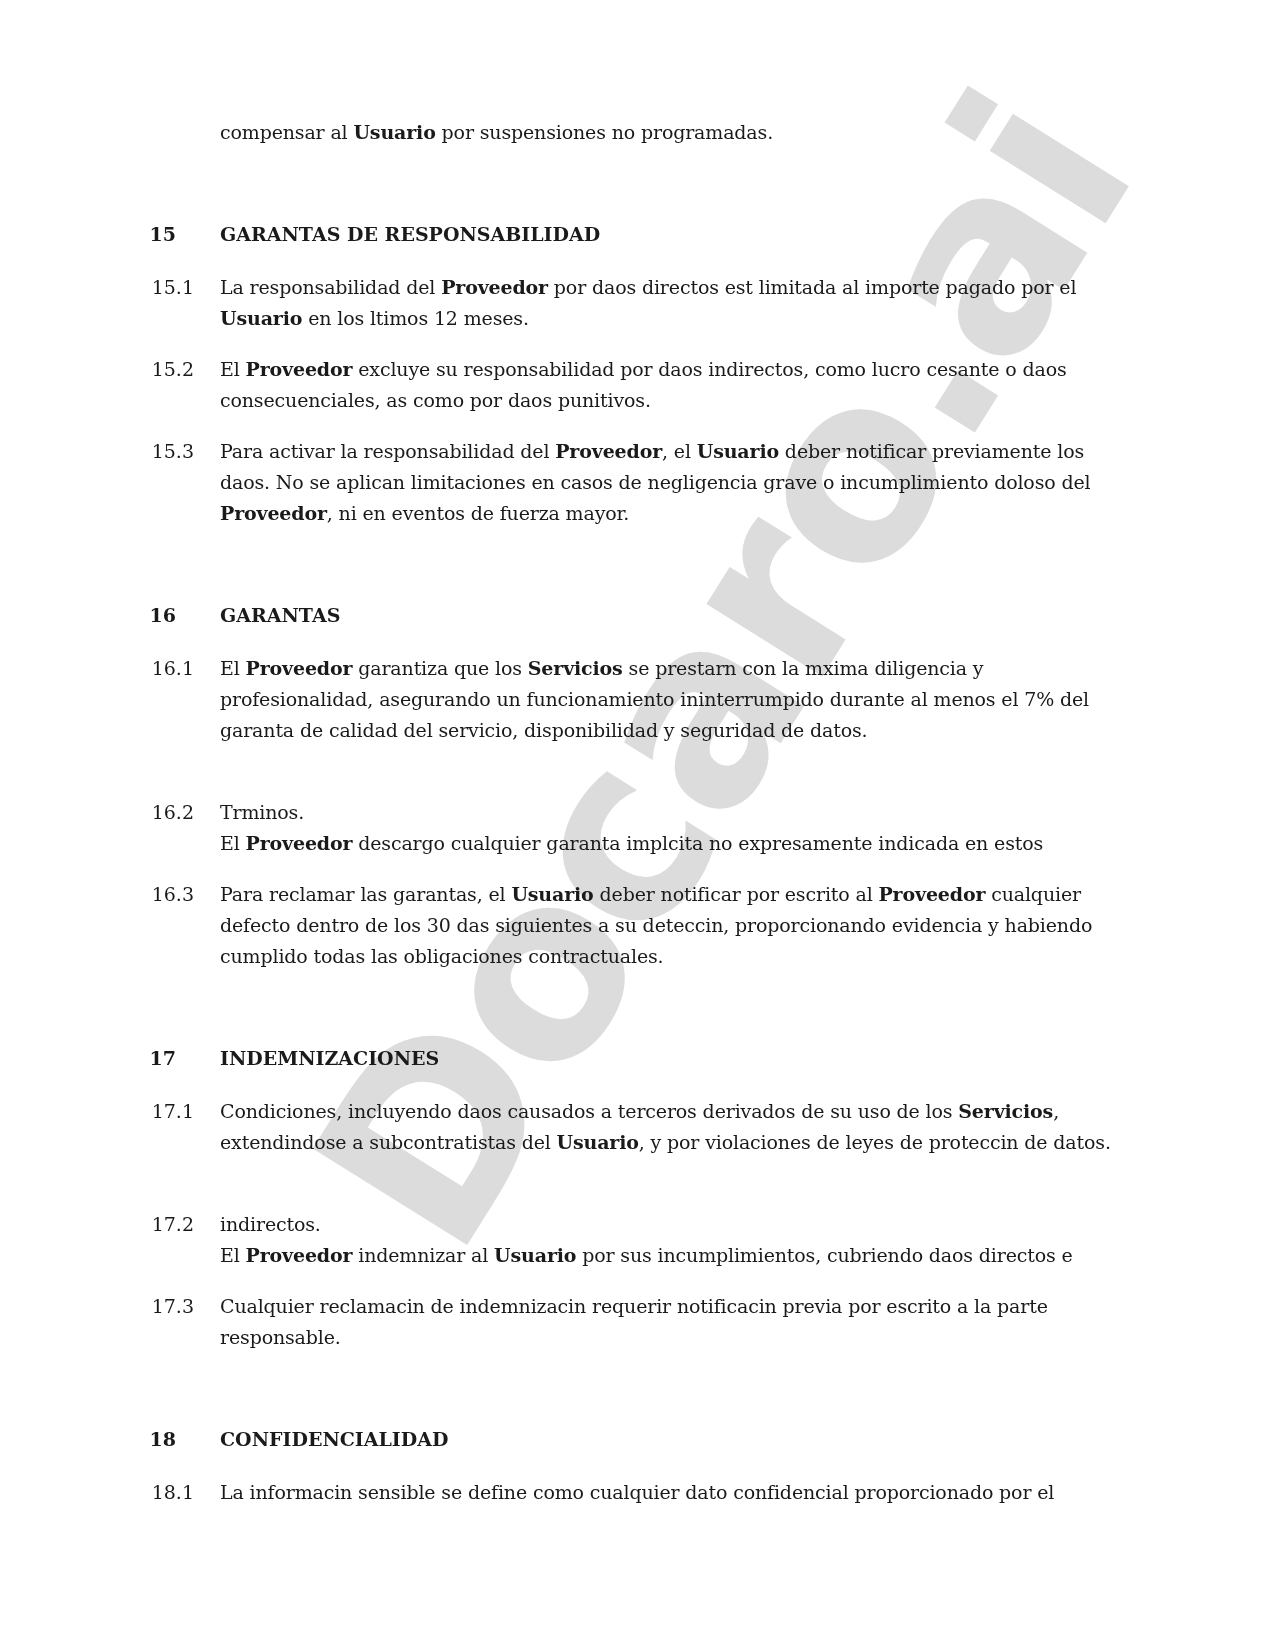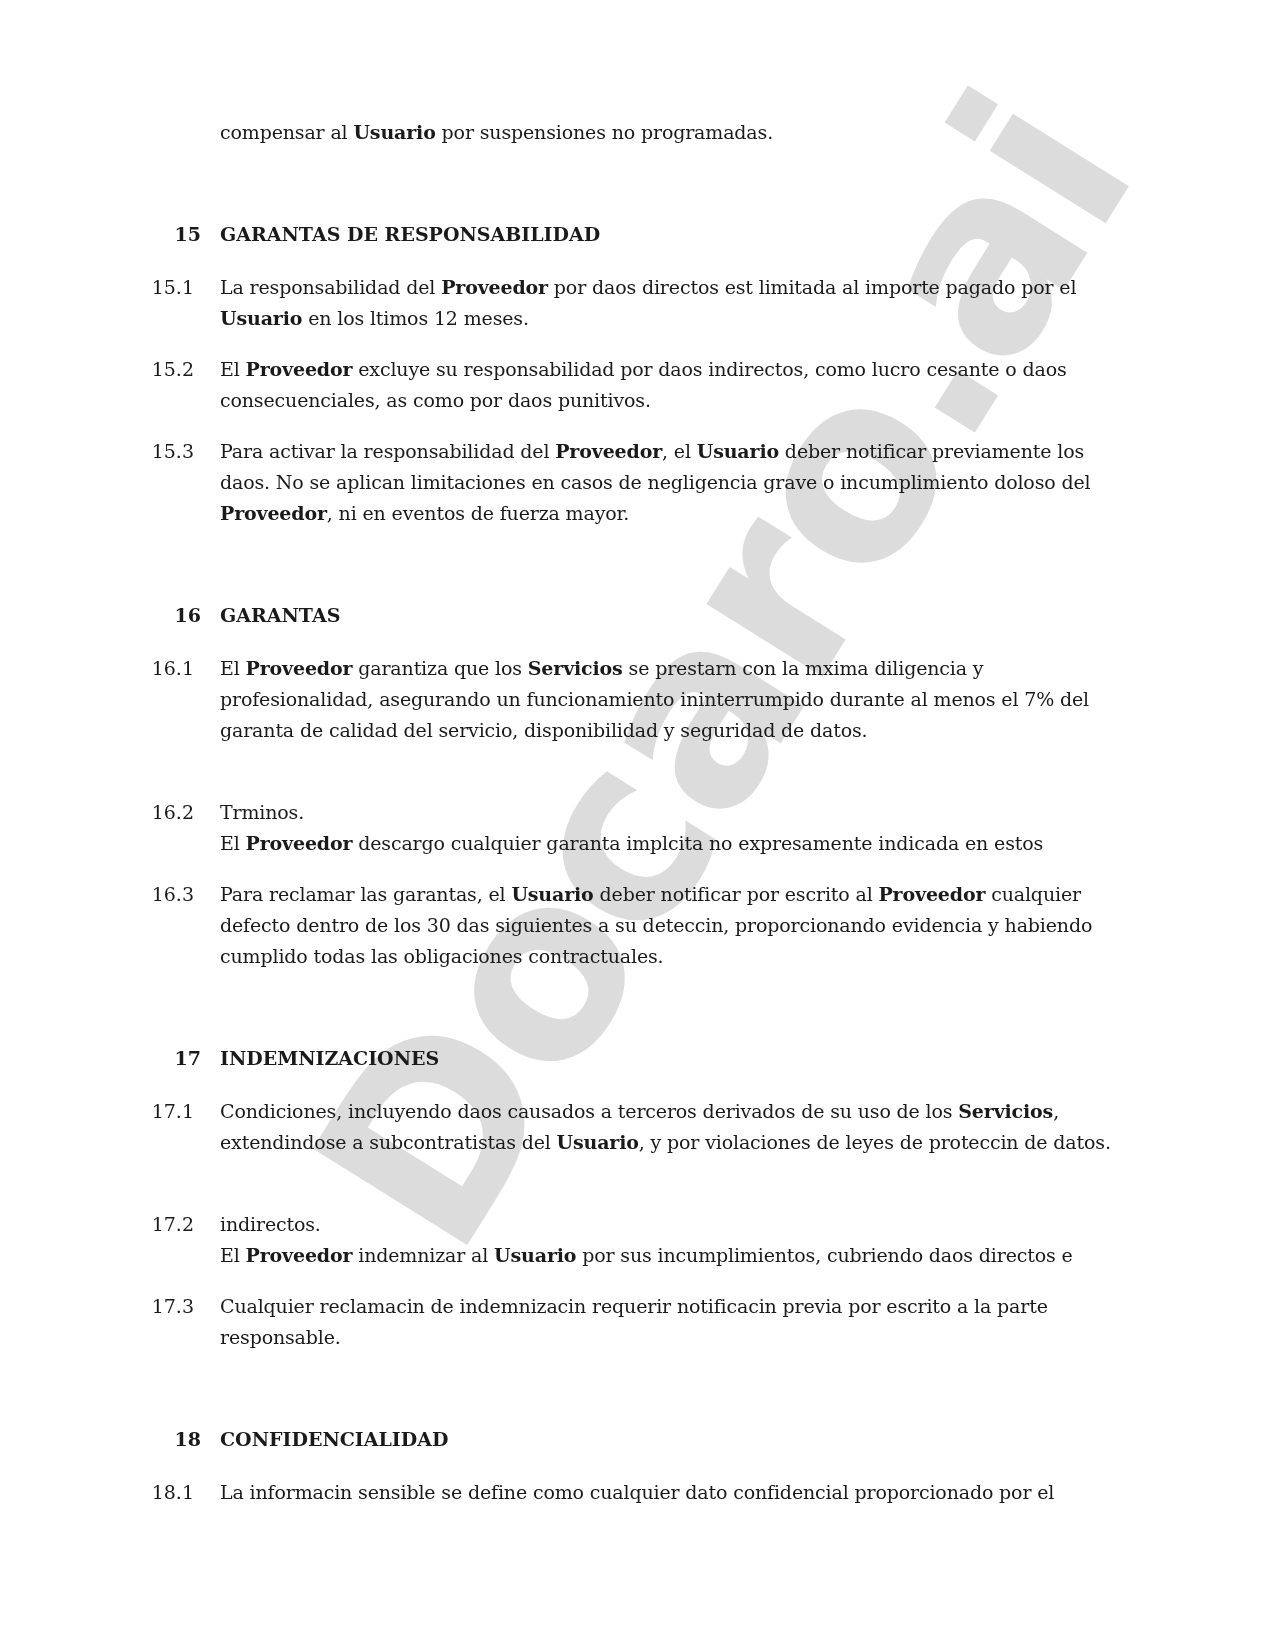--- a/index.html
+++ b/index.html
@@ -8,21 +8,21 @@
   .page { position: absolute; left: 0; top: 0; width: 1275px; height: 1650px; }
   .watermark { position: absolute; left: 100px; top: 560px; width: 1200px; height: 300px;
                transform: rotate(-58deg); transform-origin: center center;
                font-family: "DejaVu Sans", "Liberation Sans", sans-serif; font-weight: bold;
                font-size: 250px; color: #dcdcdc; white-space: nowrap; line-height: 300px;
                text-align: center; z-index: 0; letter-spacing: -6px; }
   .content { position: absolute; left: 0; top: 0; width: 1275px; z-index: 1; }
   .block { position: absolute; left: 0; width: 1275px; }
   .num { position: absolute; width: 60px; text-align: right; left: 134px;
          font-size: 19px; line-height: 31px; }
-  .num.head { font-weight: bold; left: 141px; }
+  .num.head { font-weight: bold; left: 116px; }
   .lines { position: absolute; left: 220px; width: 960px; }
   .line { font-size: 19px; line-height: 31px; white-space: nowrap; letter-spacing: -0.15px; }
   .heading { font-weight: bold; font-size: 19px; line-height: 31px; white-space: nowrap; }
   b { font-weight: bold; }
 </style>
 </head>
 <body>
 
 <div class="page">
   <div class="watermark">Docaro.ai</div>

